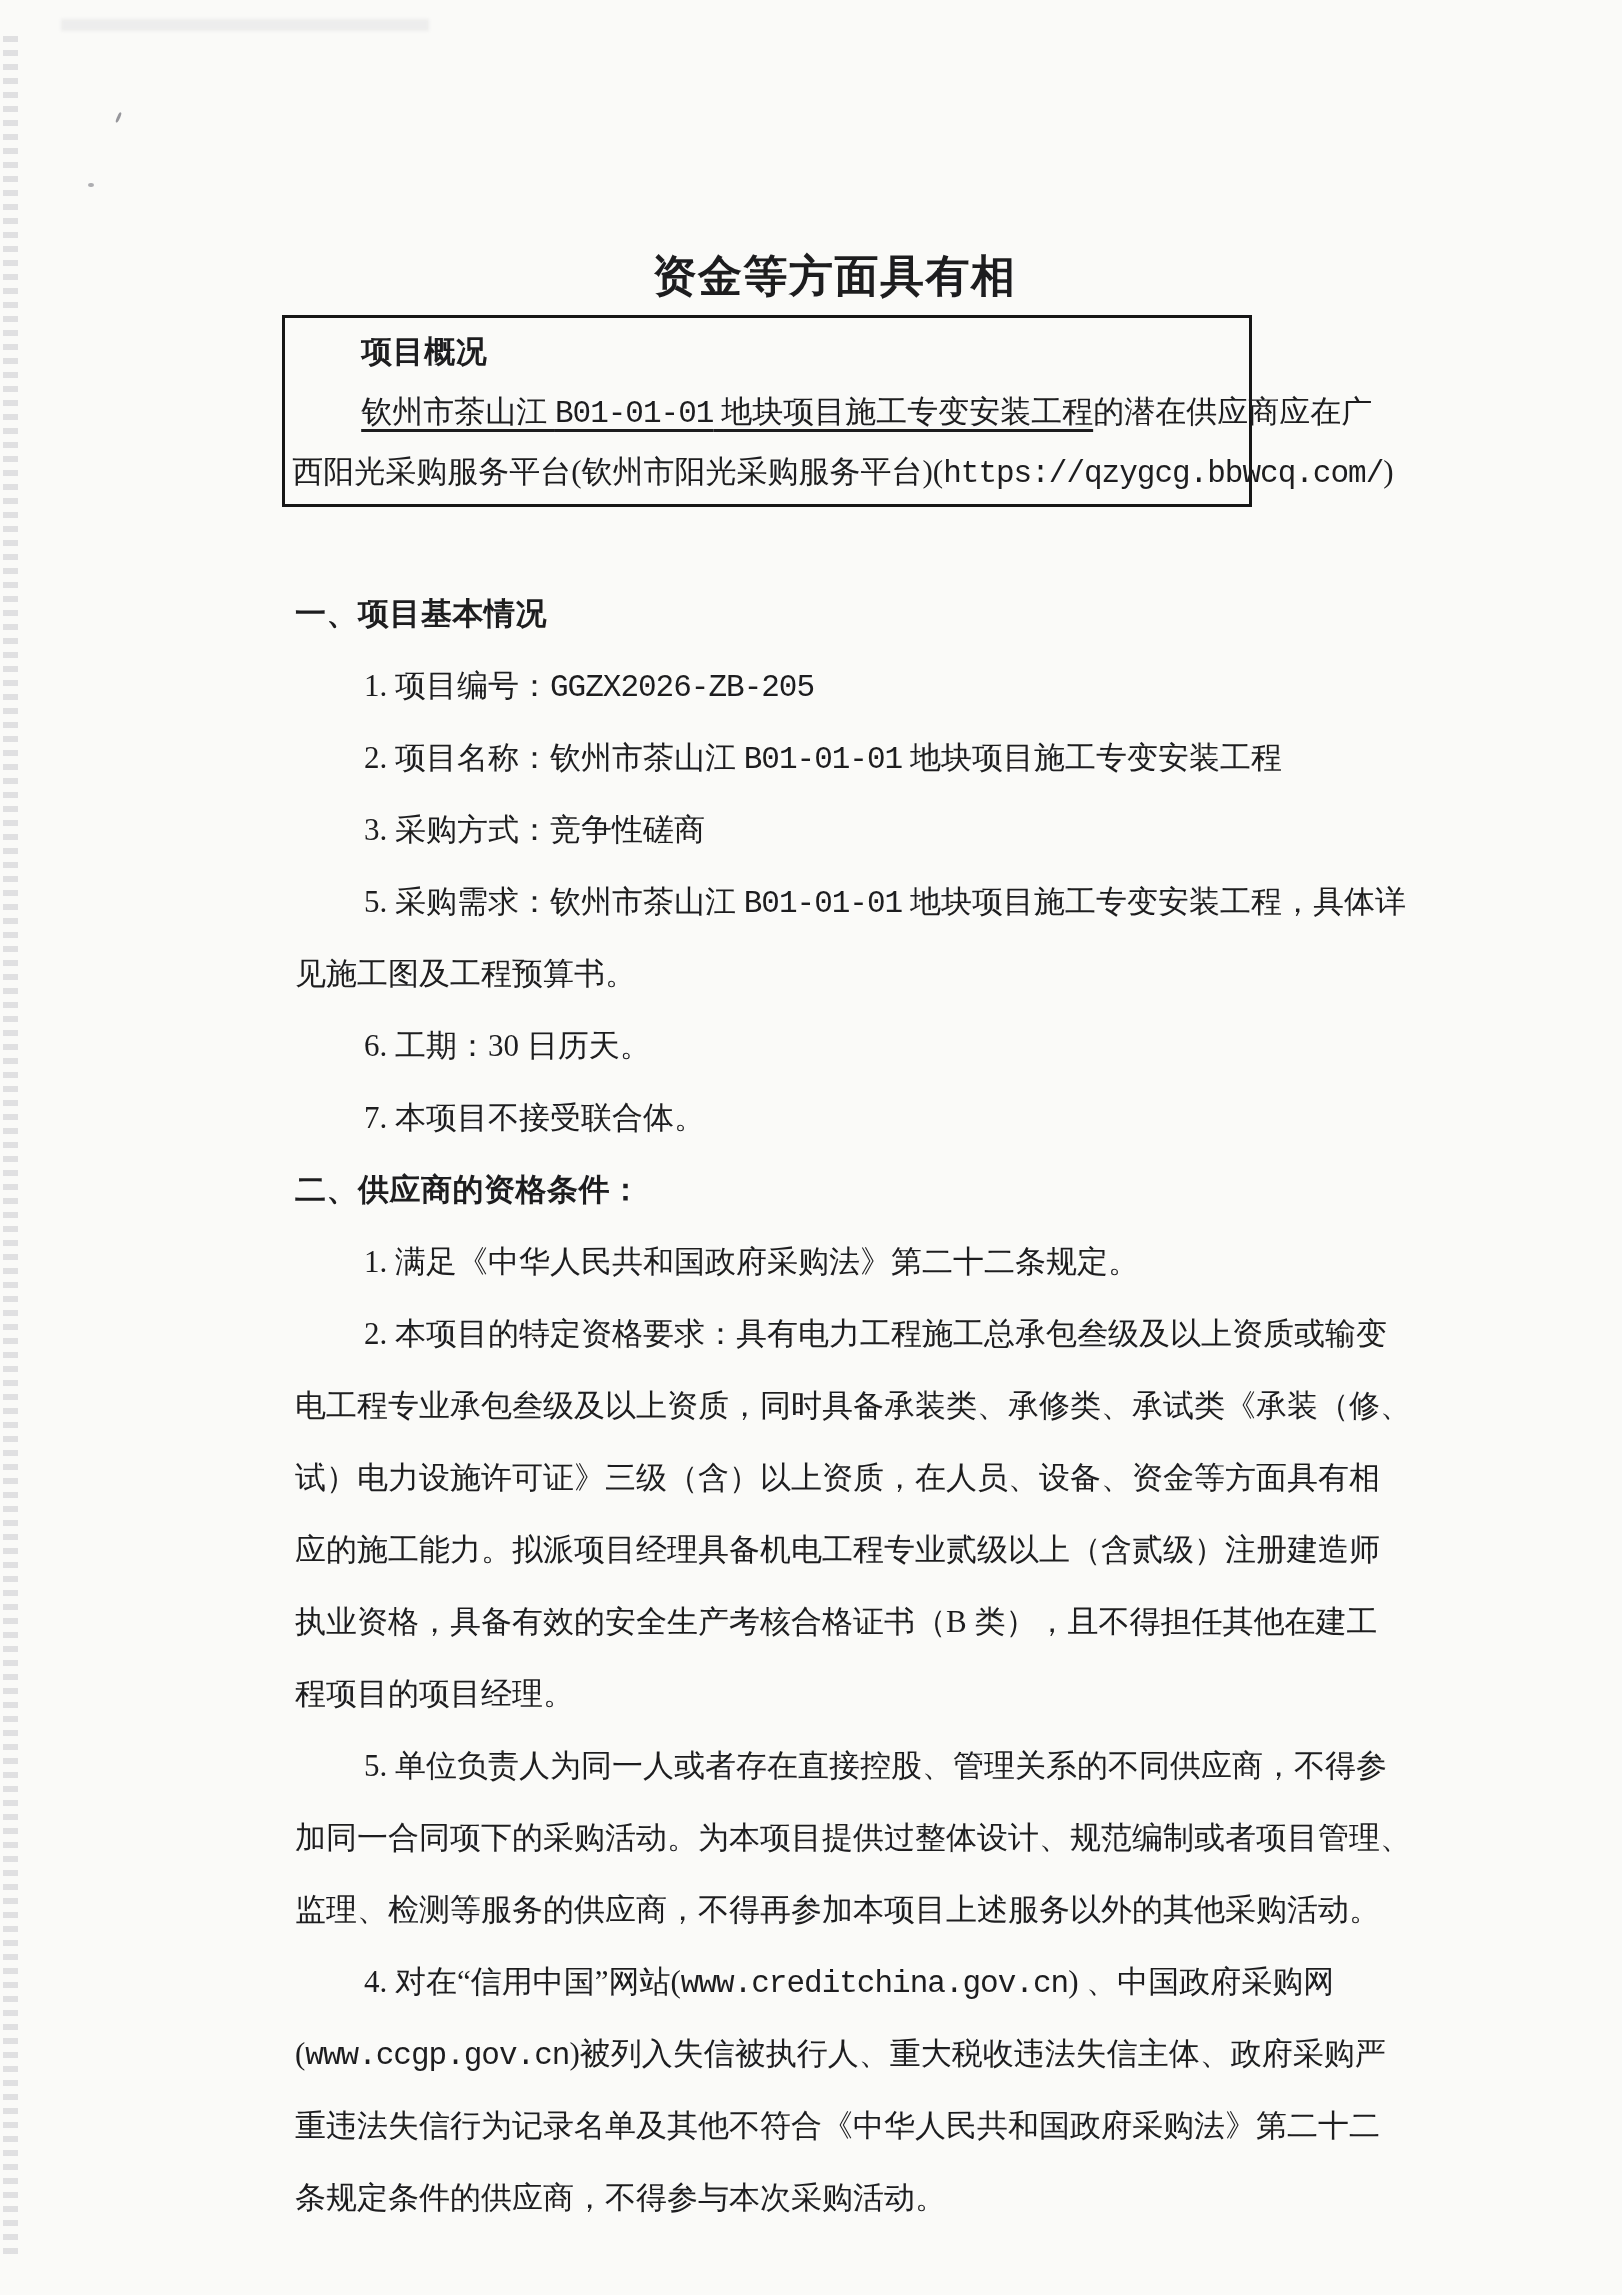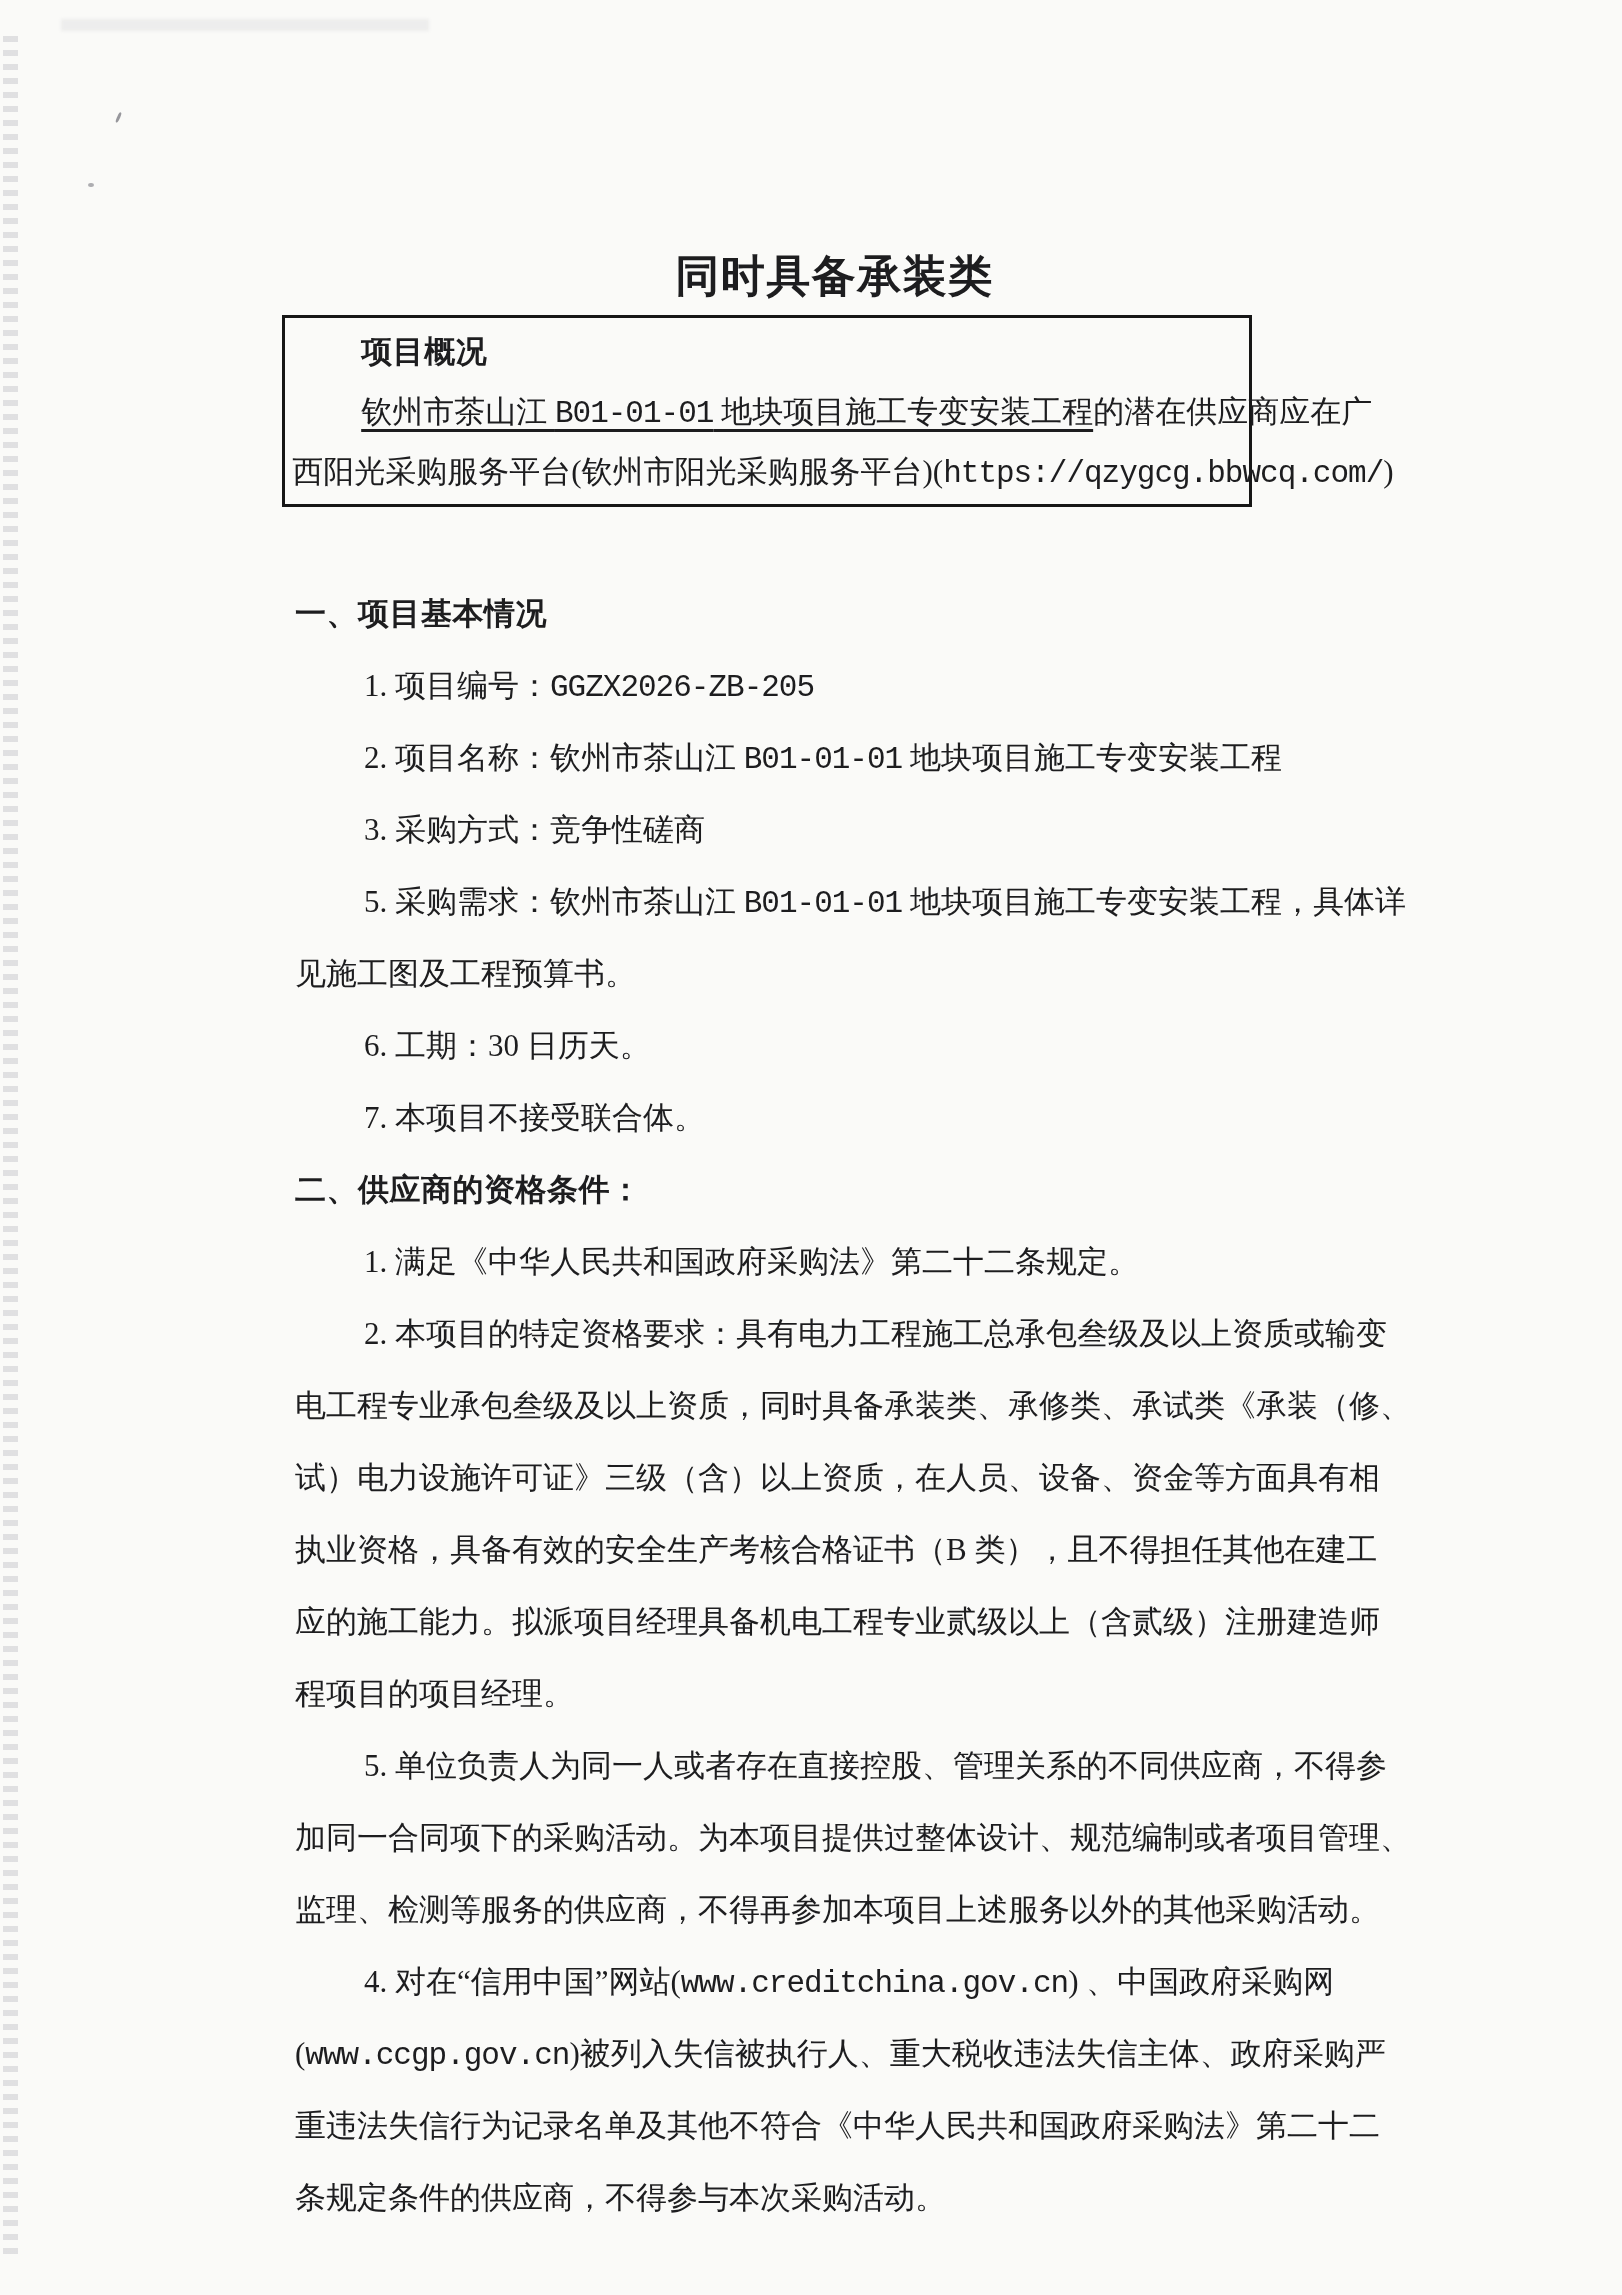--- a/index.html
+++ b/index.html
@@ -110,21 +110,21 @@
 </head>
 <body>
 
 <div class="page">
 
   <div class="edge-noise"></div>
   <div class="top-smudge"></div>
   <div class="speck-1"></div>
   <div class="speck-2"></div>
 
-  <div class="doc-title">同时具备承装类</div>
+  <div class="doc-title">资金等方面具有相</div>
 
   <div class="overview-box">
     <p class="heading-sans indent">项目概况</p>
     <p class="indent"><span class="u"><span>钦州市茶山江 </span><span class="mono">B01-01-01</span><span> 地块项目施工专变安装工程</span></span><span>的潜在供应商应在广</span></p>
     <p><span>西阳光采购服务平台(钦州市阳光采购服务平台)(</span><span class="mono">https://qzygcg.bbwcq.com/</span><span>)</span></p>
   </div>
 
   <div class="body-text">
 
     <p class="heading-sans">一、项目基本情况</p>
@@ -144,22 +144,22 @@
 
     <p class="indent">7. 本项目不接受联合体。</p>
 
     <p class="heading-sans">二、供应商的资格条件：</p>
 
     <p class="indent">1. 满足《中华人民共和国政府采购法》第二十二条规定。</p>
 
     <p class="indent">2. 本项目的特定资格要求：具有电力工程施工总承包叁级及以上资质或输变</p>
     <p>电工程专业承包叁级及以上资质，同时具备承装类、承修类、承试类《承装（修、</p>
     <p>试）电力设施许可证》三级（含）以上资质，在人员、设备、资金等方面具有相</p>
+    <p>应的施工能力。拟派项目经理具备机电工程专业贰级以上（含贰级）注册建造师</p>
     <p>执业资格，具备有效的安全生产考核合格证书（B 类），且不得担任其他在建工</p>
-    <p>应的施工能力。拟派项目经理具备机电工程专业贰级以上（含贰级）注册建造师</p>
     <p>程项目的项目经理。</p>
 
     <p class="indent">5. 单位负责人为同一人或者存在直接控股、管理关系的不同供应商，不得参</p>
     <p>加同一合同项下的采购活动。为本项目提供过整体设计、规范编制或者项目管理、</p>
     <p>监理、检测等服务的供应商，不得再参加本项目上述服务以外的其他采购活动。</p>
 
     <p class="indent"><span>4. 对在“信用中国”网站(</span><span class="mono">www.creditchina.gov.cn</span><span>) 、中国政府采购网</span></p>
 
     <p><span>(</span><span class="mono">www.ccgp.gov.cn</span><span>)被列入失信被执行人、重大税收违法失信主体、政府采购严</span></p>
 

